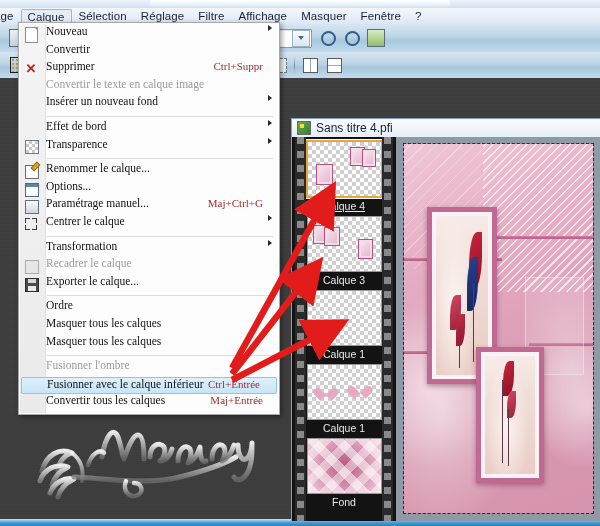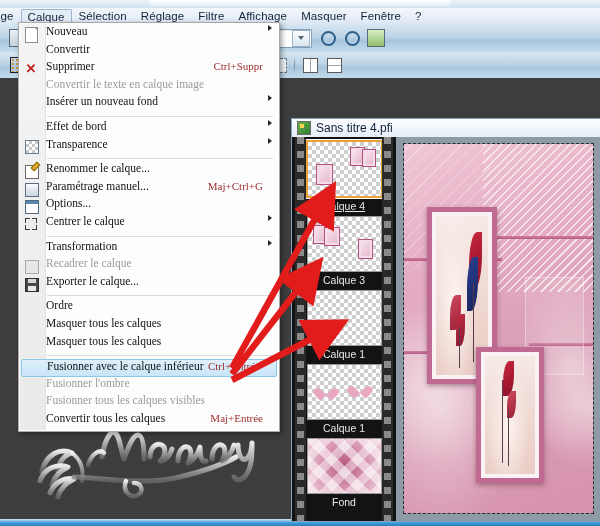--- a/index.html
+++ b/index.html
@@ -498,30 +498,30 @@
         </div>
         <div class="dd-sep"></div>
         <div class="dd-item">
           <span class="dd-icon">
             <span class="gi-pen"></span>
           </span>
           <span class="lbl">Renommer le calque...</span>
         </div>
         <div class="dd-item">
           <span class="dd-icon">
+            <span class="gi-win"></span>
+          </span>
+          <span class="lbl">Options...</span>
+        </div>
+        <div class="dd-item">
+          <span class="dd-icon">
             <span class="gi-box"></span>
           </span>
           <span class="lbl">Paramétrage manuel...</span>
           <span class="accel">Maj+Ctrl+G</span>
-        </div>
-        <div class="dd-item">
-          <span class="dd-icon">
-            <span class="gi-win"></span>
-          </span>
-          <span class="lbl">Options...</span>
         </div>
         <div class="dd-item">
           <span class="dd-icon">
             <span class="gi-center">
               <i></i>
               <i></i>
               <i></i>
               <i></i>
             </span>
           </span>
@@ -550,30 +550,27 @@
           <span class="lbl">Ordre</span>
           <span class="arrow"></span>
         </div>
         <div class="dd-item">
           <span class="lbl">Masquer tous les calques</span>
         </div>
         <div class="dd-item">
           <span class="lbl">Masquer tous les calques</span>
         </div>
         <div class="dd-sep"></div>
+        <div class="dd-item disabled">
+          <span class="lbl">Fusionner l'ombre</span>
+        </div>
         <div class="dd-item sel">
           <span class="lbl">Fusionner avec le calque inférieur</span>
           <span class="accel">Ctrl+Entrée</span>
         </div>
-        <div class="dd-item disabled">
-          <span class="lbl">Fusionner l'ombre</span>
-        </div>
-        <div class="dd-item disabled">
-          <span class="lbl">Fusionner tous les calques visibles</span>
-        </div>
         <div class="dd-item">
           <span class="lbl">Convertir tous les calques</span>
           <span class="accel">Maj+Entrée</span>
         </div>
       </div>
   </div>
 
   <div class="statusstrip"></div>
 
 </div>

